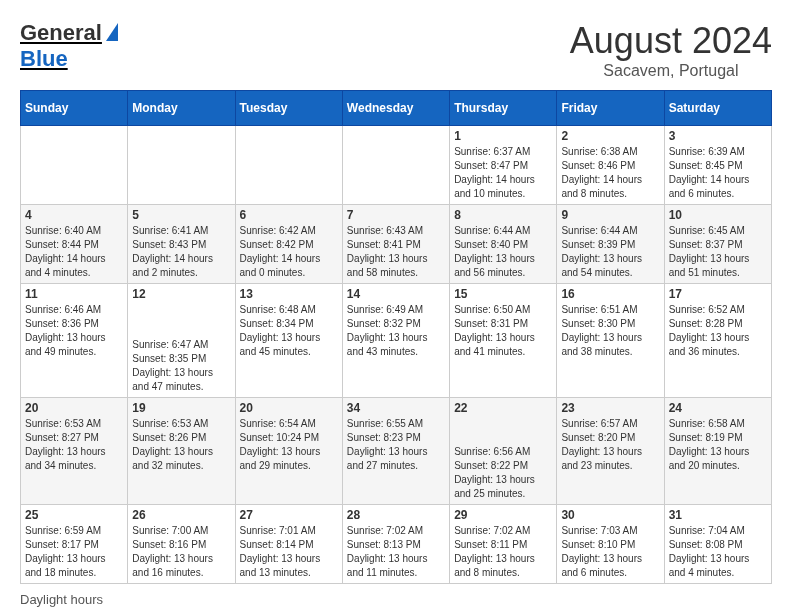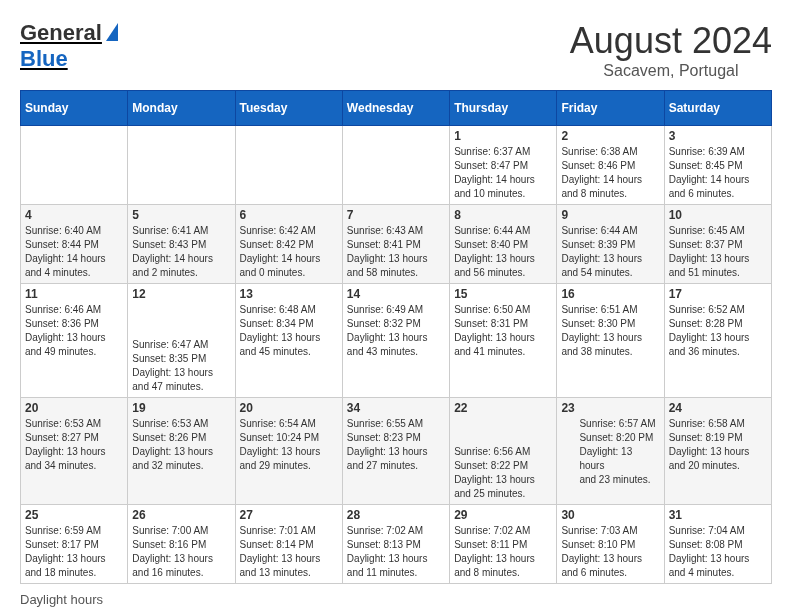--- a/index.html
+++ b/index.html
@@ -293,21 +293,21 @@
         </td>
         <td>
           <div class="day-number">22</div>
           <div class="day-info" style="white-space: pre-line; margin-top: 30px;">Sunrise: 6:56 AM
 Sunset: 8:22 PM
 Daylight: 13 hours
 and 25 minutes.</div>
         </td>
         <td>
           <div class="day-number">23</div>
-          <div class="day-info" style="white-space: pre-line; margin-left: 18px;">Sunrise: 6:57 AM
+          <div class="day-info" style="white-space: pre-line;">Sunrise: 6:57 AM
 Sunset: 8:20 PM
 Daylight: 13 hours
 and 23 minutes.</div>
         </td>
         <td>
           <div class="day-number">24</div>
           <div class="day-info" style="white-space: pre-line;">Sunrise: 6:58 AM
 Sunset: 8:19 PM
 Daylight: 13 hours
 and 20 minutes.</div>

